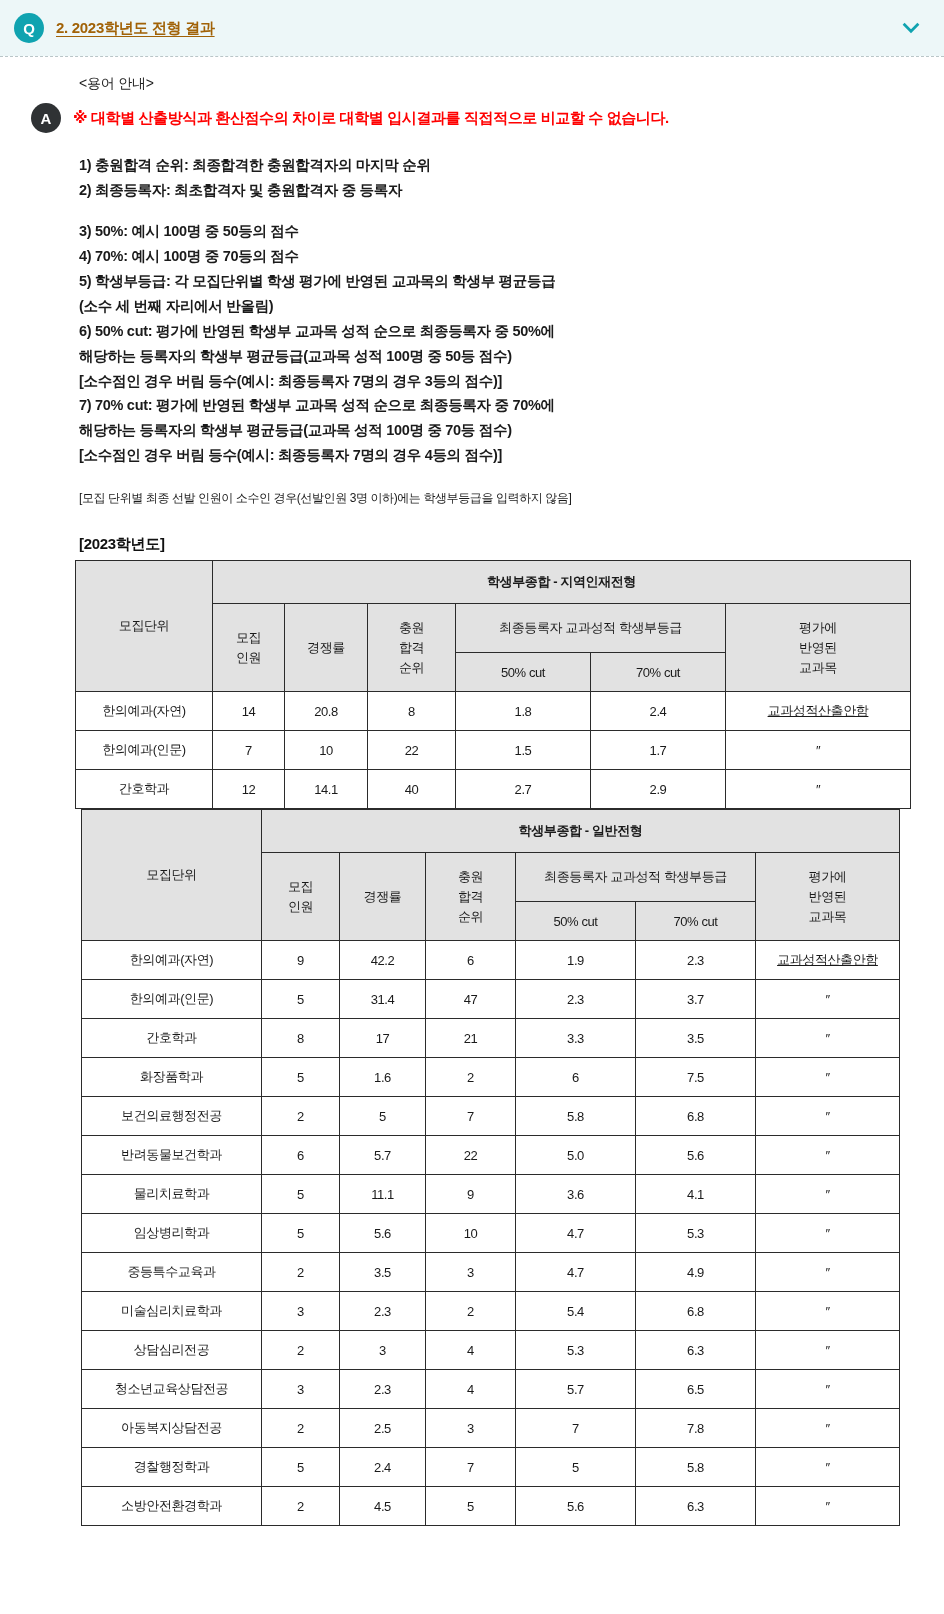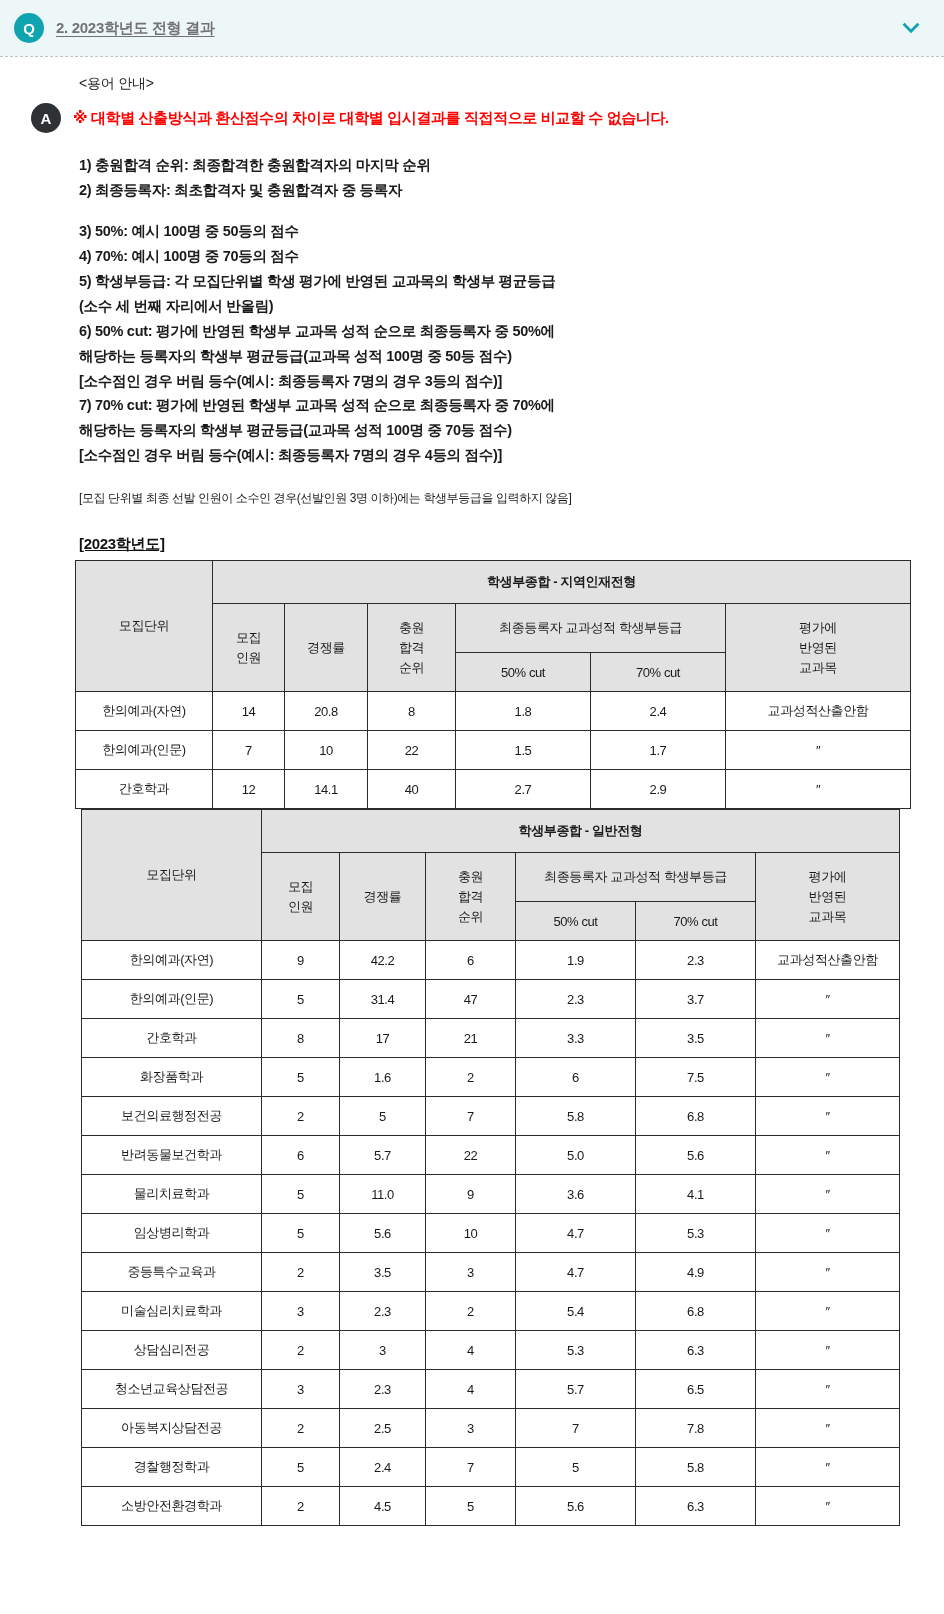--- a/index.html
+++ b/index.html
@@ -36,21 +36,21 @@
     color: #ffffff;
     flex: 0 0 auto;
   }
   .badge-q { background: #10a3b0; }
   .badge-a { background: #2f3234; }
 
   .faq-title {
     margin-left: 12px;
     font-size: 15px;
     font-weight: bold;
-    color: #737373;
+    color: #a16207;
     text-decoration: underline;
     text-underline-offset: 3px;
     letter-spacing: -0.3px;
   }
   .chevron {
     position: absolute;
     right: 22px;
     top: 50%;
     transform: translateY(-50%);
     width: 22px;
@@ -107,21 +107,20 @@
     color: #1a1a1a;
   }
 
   
   .year-label {
     margin: 28px 0 6px 62px;
     font-size: 15px;
     font-weight: bold;
     letter-spacing: -0.3px;
     color: #111;
-    text-decoration: underline;
   }
   table.res {
     border-collapse: collapse;
     table-layout: fixed;
     font-size: 13px;
     color: #1a1a1a;
     background: #ffffff;
   }
   table.res th, table.res td {
     border: 1px solid #2b2b2b;
@@ -132,21 +131,21 @@
   }
   table.res th {
     background: #e2e2e2;
     font-weight: normal;
   }
   table.res td { height: 38px; }
   .t1 { margin-left: 58px; }
   .t2 { margin-left: 64px; }
   .sub-th { height: 38px; }
   .ditto { font-size: 13px; }
-  .unit-cell { letter-spacing: -0.6px; }
+  .unit-cell { letter-spacing: -0.6px; text-decoration: underline; }
   .stack { line-height: 1.55; }
 </style>
 </head>
 <body>
 
 <div class="faq-header">
   <div class="badge badge-q">
     <span>Q</span>
   </div>
   <div class="faq-title">2. 2023학년도 전형 결과</div>
@@ -347,21 +346,21 @@
           <td>6</td>
           <td>5.7</td>
           <td>22</td>
           <td>5.0</td>
           <td>5.6</td>
           <td class="ditto">″</td>
         </tr>
         <tr>
           <td>물리치료학과</td>
           <td>5</td>
-          <td>11.0</td>
+          <td>11.1</td>
           <td>9</td>
           <td>3.6</td>
           <td>4.1</td>
           <td class="ditto">″</td>
         </tr>
         <tr>
           <td>임상병리학과</td>
           <td>5</td>
           <td>5.6</td>
           <td>10</td>

